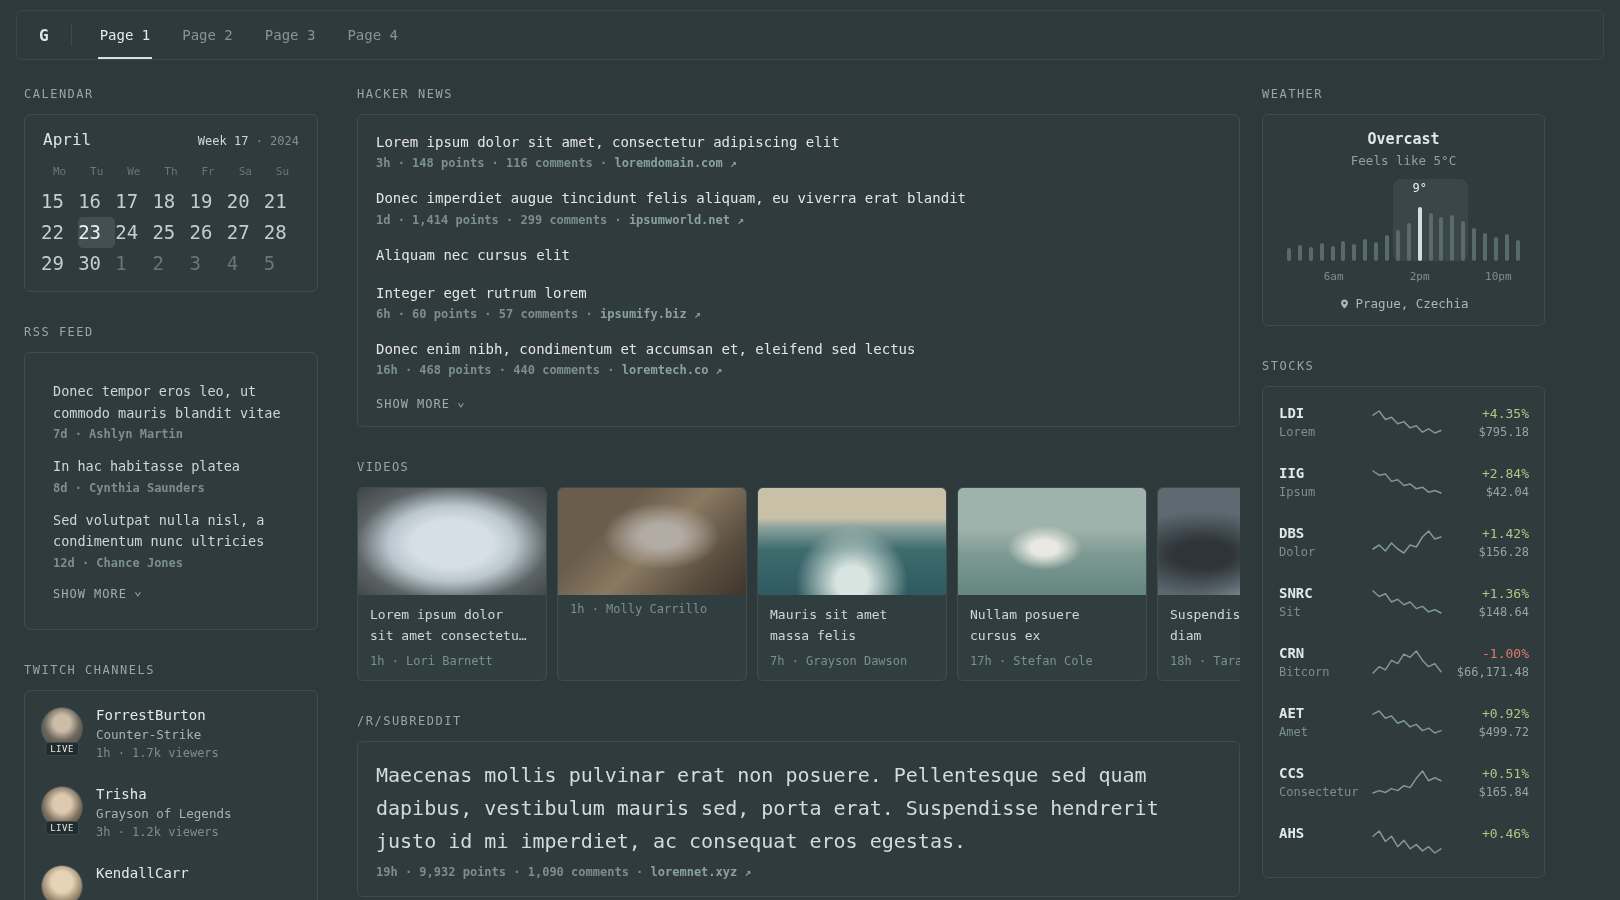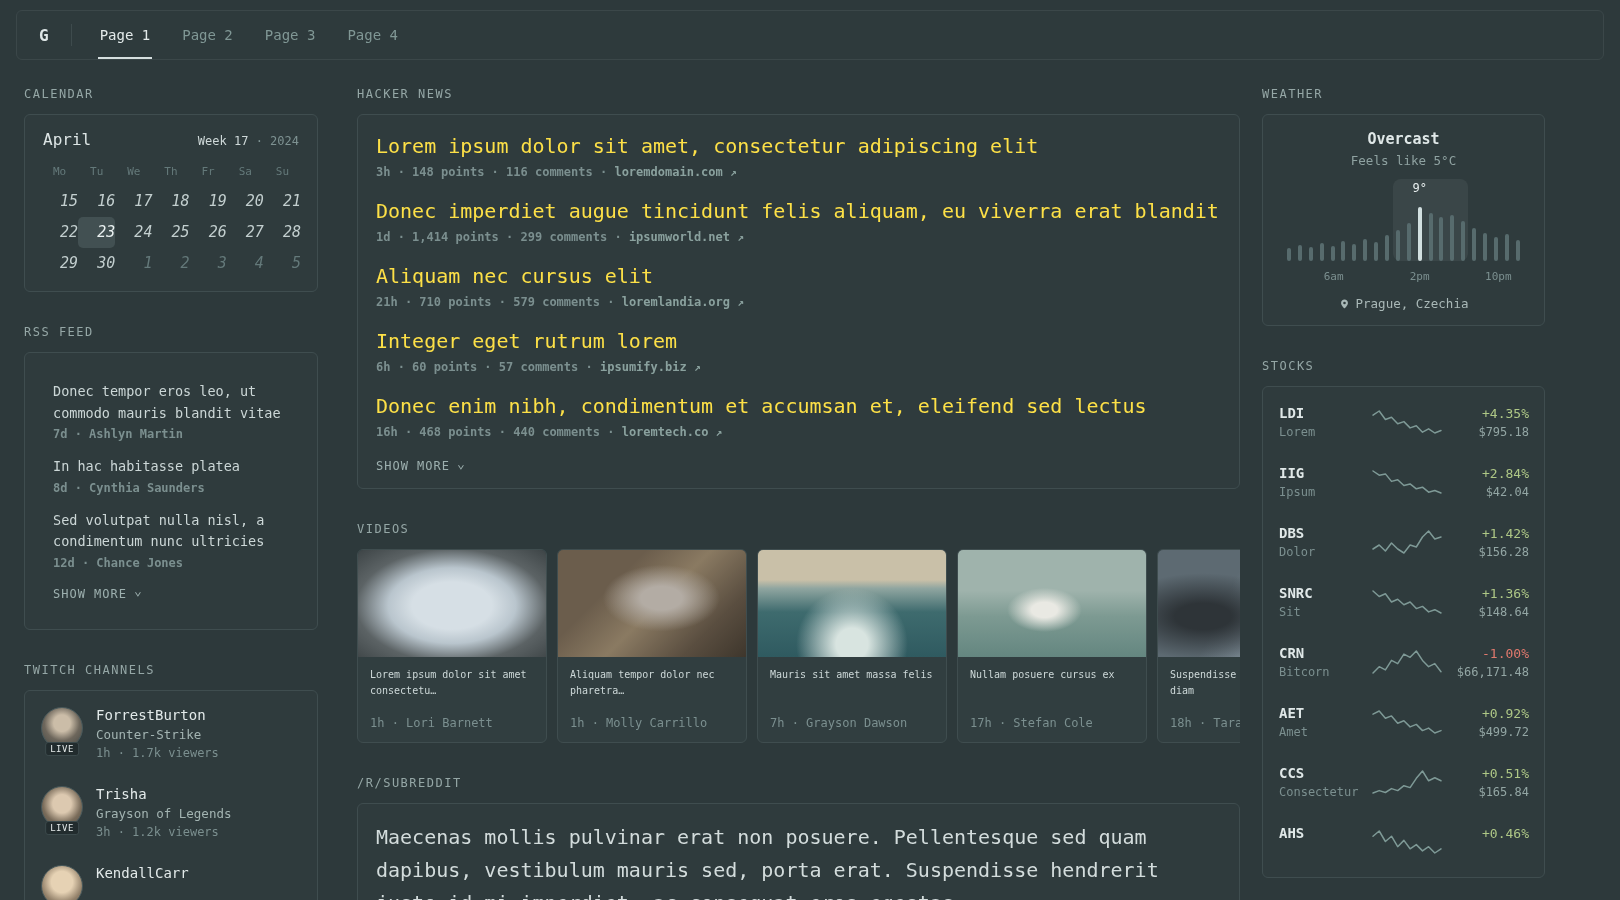--- a/index.html
+++ b/index.html
@@ -27,21 +27,21 @@
   .panel { border:1px solid #3f4d4f; border-radius:6px; background:#2f3b3d; }
 
   
   .cal-panel { padding:15px 16px 12px; }
   .cal-head { display:flex; justify-content:space-between; align-items:baseline; margin-bottom:10px; padding:0 2px; }
   .cal-month { font-size:16px; color:#dde5e5; }
   .cal-week { font-size:12px; color:#cfd9d9; }
   .cal-week .yr { color:#7e9292; }
   .cal-grid { display:grid; grid-template-columns:repeat(7,1fr); }
   .dow { text-align:center; font-size:11px; color:#64797a; padding:6px 0 8px; }
-  .day { text-align:right; font-size:15px; color:#c3cfcf; height:31px; line-height:31px; border-radius:5px;font-style:italic; }
+  .day { text-align:left; font-size:19px; color:#c3cfcf; height:31px; line-height:31px; border-radius:5px; }
   .day.muted { color:#64797a; }
   .day.selected { background:#425052; color:#eaf1f1; }
 
   
   .rss-panel { padding:28px; }
   .rss-item { margin-bottom:15px; }
   .rss-title { font-size:13.5px; line-height:1.6; color:#ccd7d7; cursor:pointer; display:block; }
   .item-meta { font-size:12px; color:#7b8f8f; margin-top:3px;font-weight:bold; }
   .meta-link { color:#8aa19e; cursor:pointer; }
   .ext { font-size:11px; color:#8aa19e; }
@@ -60,37 +60,37 @@
   .live-badge { position:absolute; left:50%; bottom:-7px; transform:translateX(-50%); background:#222c2e;
                 border:1px solid #3c4a4c; color:#e4e9e9; font-size:9px; letter-spacing:.5px;
                 padding:1px 4px; border-radius:3px; }
   .ch-name { font-size:14px; color:#e3eaea; cursor:pointer; }
   .ch-game { font-size:12.5px; color:#a3b4b2; margin-top:4px; cursor:pointer; }
   .ch-meta { font-size:12px; color:#7b8f8f; margin-top:4px; }
 
   
   .hn-panel { padding:17px 18px 15px; }
   .hn-item { margin-bottom:18px; }
-  .hn-title { font-size:20px; line-height:1.45; color:#fde047; cursor:pointer;text-align:right; }
+  .hn-title { font-size:14px; line-height:1.45; color:#e5e5e5; cursor:pointer;text-align:right; }
   .hn-item .item-meta { margin-top:4px; }
 
   
   .video-row { display:flex; gap:10px; overflow:hidden; }
   .video-card { flex:none; width:190px; border:1px solid #3f4d4f; border-radius:6px; background:#313e40; overflow:hidden; cursor:pointer; }
   .thumb { width:100%; height:107px; }
   .thumb-1 { background:radial-gradient(ellipse at 50% 52%, #d6dfe5 0 30%, #b9c5cd 48%, #5c6365 72%, #3d4446 100%); }
   .thumb-2 { background:radial-gradient(ellipse at 55% 45%, #b3aca4 0 14%, transparent 40%),
              linear-gradient(135deg, #6b5d4c 0 30%, #8a7a62 52%, #5a4e40 78%, #3e362c 100%); }
   .thumb-3 { background:radial-gradient(ellipse at 50% 88%, #d8e4e0 0 12%, transparent 42%),
              linear-gradient(180deg, #c9c0a8 0 28%, #8fa5a0 36%, #3e6b6e 58%, #2f5a60 100%); }
   .thumb-4 { background:radial-gradient(ellipse at 46% 56%, #e9e9e3 0 9%, transparent 26%),
              linear-gradient(180deg, #9fb3ac 0 38%, #7d9a92 62%, #648680 100%); }
   .thumb-5 { background:radial-gradient(ellipse at 24% 62%, #2e3438 0 14%, transparent 46%),
              linear-gradient(115deg, #5d6a72 0 38%, #8795a0 70%, #a3b0b8 100%); }
-  .v-title { padding:10px 12px 0; font-size:10px; line-height:1.6; height:52px; overflow:hidden;
+  .v-title { padding:10px 12px 0; font-size:13px; line-height:1.6; height:52px; overflow:hidden;
              color:#cdd8d8; white-space:pre-line; }
   .v-meta { padding:7px 12px 12px; font-size:12px; color:#7b8f8f; }
 
   
   .reddit-panel { padding:17px 18px; min-height:150px; }
   .post-text { font-size:20px; line-height:1.65; color:#d3dcdc; cursor:pointer; }
   .reddit-panel .item-meta { margin-top:7px; }
 
   
   .weather-panel { padding:15px 16px 14px; text-align:center; }
@@ -270,25 +270,20 @@
             <div class="hn-item">
               <a class="hn-title">Donec imperdiet augue tincidunt felis aliquam, eu viverra erat blandit</a>
               <div class="item-meta">
                 <span>1d · 1,414 points · 299 comments ·</span>
                 <a class="meta-link">ipsumworld.net</a>
                 <span class="ext">↗</span>
               </div>
             </div>
             <div class="hn-item">
               <a class="hn-title">Aliquam nec cursus elit</a>
-              <div class="item-meta">
-                <span>21h · 710 points · 579 comments ·</span>
-                <a class="meta-link">loremlandia.org</a>
-                <span class="ext">↗</span>
-              </div>
             </div>
             <div class="hn-item">
               <a class="hn-title">Integer eget rutrum lorem</a>
               <div class="item-meta">
                 <span>6h · 60 points · 57 comments ·</span>
                 <a class="meta-link">ipsumify.biz</a>
                 <span class="ext">↗</span>
               </div>
             </div>
             <div class="hn-item">
@@ -311,21 +306,20 @@
       <h2 class="sec-title">VIDEOS</h2>
       <div class="video-row">
 
       <div class="video-card">
             <div class="thumb thumb-1"></div>
             <div class="v-title">Lorem ipsum dolor sit amet consectetu…</div>
             <div class="v-meta">1h · Lori Barnett</div>
           </div>
           <div class="video-card">
             <div class="thumb thumb-2"></div>
-            <div class="v-title">Aliquam tempor dolor nec pharetra…</div>
             <div class="v-meta">1h · Molly Carrillo</div>
           </div>
           <div class="video-card">
             <div class="thumb thumb-3"></div>
             <div class="v-title">Mauris sit amet massa felis</div>
             <div class="v-meta">7h · Grayson Dawson</div>
           </div>
           <div class="video-card">
             <div class="thumb thumb-4"></div>
             <div class="v-title">Nullam posuere cursus ex</div>

